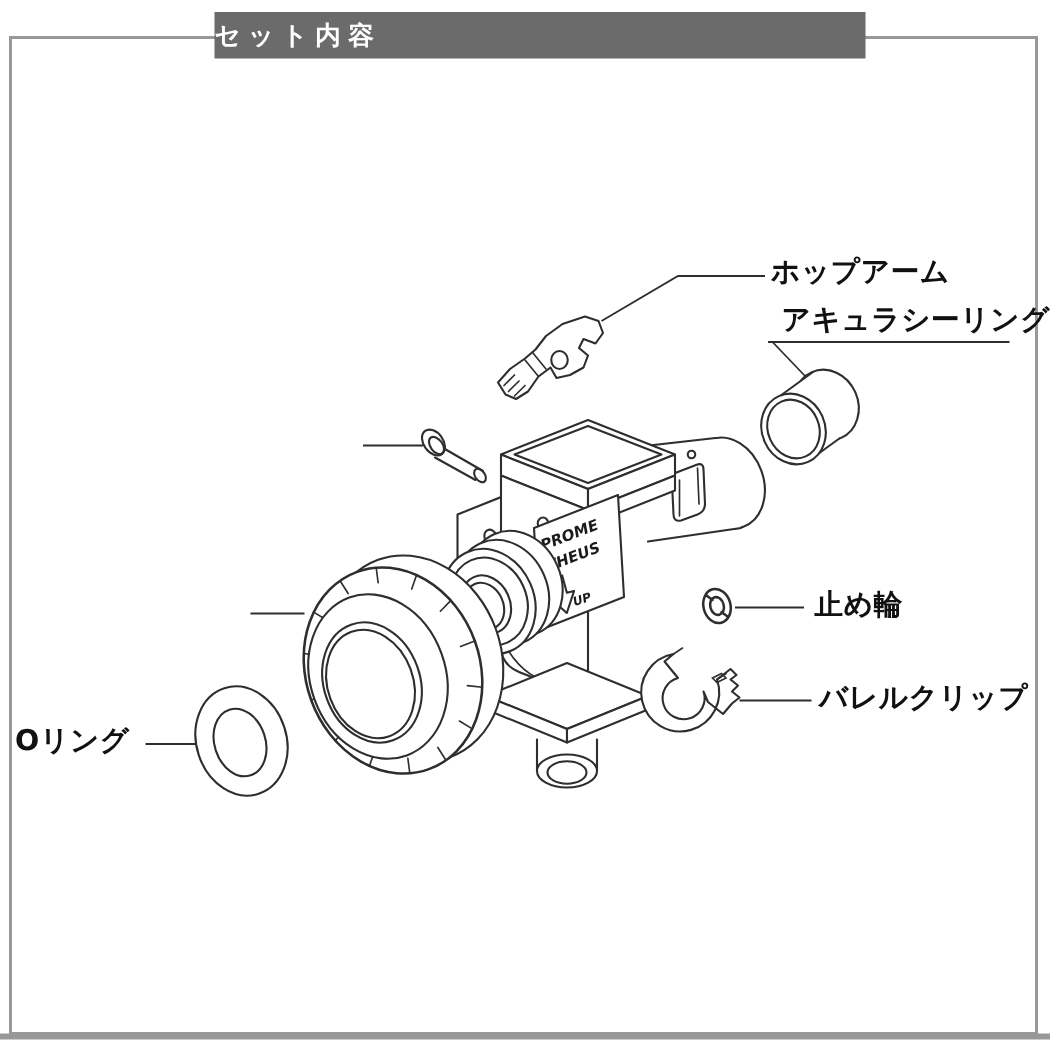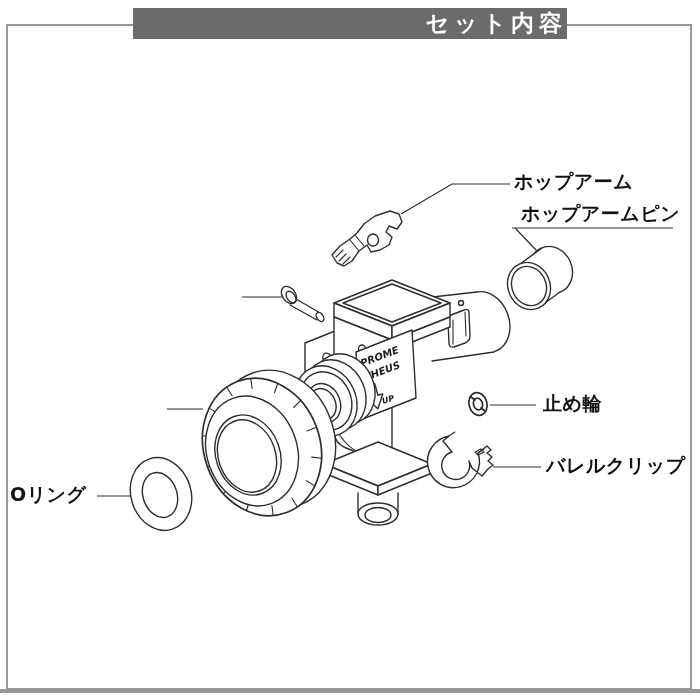--- a/index.html
+++ b/index.html
@@ -1,23 +1,23 @@
 <!DOCTYPE html>
 <html><head>
 <meta charset="utf-8">
 <style>
   html,body{margin:0;padding:0;background:#ffffff;}
   .stage{position:relative;width:700px;height:700px;background:#fff;overflow:hidden;
          font-family:"DejaVu Sans","Liberation Sans",sans-serif;}
   .frame{position:absolute;left:6px;top:24px;width:686px;height:666px;
          border:2px solid #989898;box-sizing:border-box;}
   .bottom-strip{position:absolute;left:0;top:689px;width:700px;height:4px;background:#989898;}
-  .header-bar{position:absolute;left:133px;top:8px;width:434px;height:31px;background:#6b6b6b;
-         color:#fff;display:flex;align-items:center;justify-content:flex-end;
-         font-size:23px;font-weight:bold;letter-spacing:5px;}
+  .header-bar{position:absolute;left:143px;top:8px;width:434px;height:31px;background:#6b6b6b;
+         color:#fff;display:flex;align-items:center;justify-content:flex-start;
+         font-size:17px;font-weight:bold;letter-spacing:5px;}
   svg.diagram{position:absolute;left:0;top:0;}
   .label{position:absolute;font-size:19px;font-weight:700;color:#111;
          white-space:nowrap;letter-spacing:.5px;line-height:1.2;}
   
   .ln{stroke:#2e2e2e;stroke-width:1.4;fill:none;stroke-linejoin:round;stroke-linecap:round;}
   .fw{stroke:#2e2e2e;stroke-width:1.4;fill:#ffffff;stroke-linejoin:round;}
   .cov{fill:#ffffff;stroke:none;}
   .thin{stroke:#2e2e2e;stroke-width:1.1;fill:none;stroke-linecap:round;}
   .bold{stroke-width:1.7;}
   .ldr{stroke:#2e2e2e;stroke-width:1.2;fill:none;}
@@ -166,17 +166,17 @@
       <path class="fw" d="M443,441 L449,436 A26,26 0 1 0 478,453 L487,446
                           L491,450 L487,453 L492,457 L488,461 L493,465 L488,469
                           L482,476 L472,468 L469,461 A14,14 0 1 1 452,452 Z"></path>
       <line class="thin" x1="449" y1="436" x2="455" y2="432"></line>
       <line class="thin" x1="478" y1="453" x2="484" y2="449"></line>
       <path class="thin" d="M475,452 L481,449 L484,452 L478,455 Z"></path>
     </g>
   </svg>
 
   <div class="label" style="left:514px;top:170px">ホップアーム</div>
-  <div class="label" style="left:521px;top:202px">ホップアームピン</div>
+  <div class="label" style="left:521px;top:202px">アキュラシーリング</div>
   <div class="label" style="left:10px;top:483px">Oリング</div>
   <div class="label" style="left:543px;top:392px">止め輪</div>
   <div class="label" style="left:546px;top:454px">バレルクリップ</div>
 </div>
 
 </body></html>

